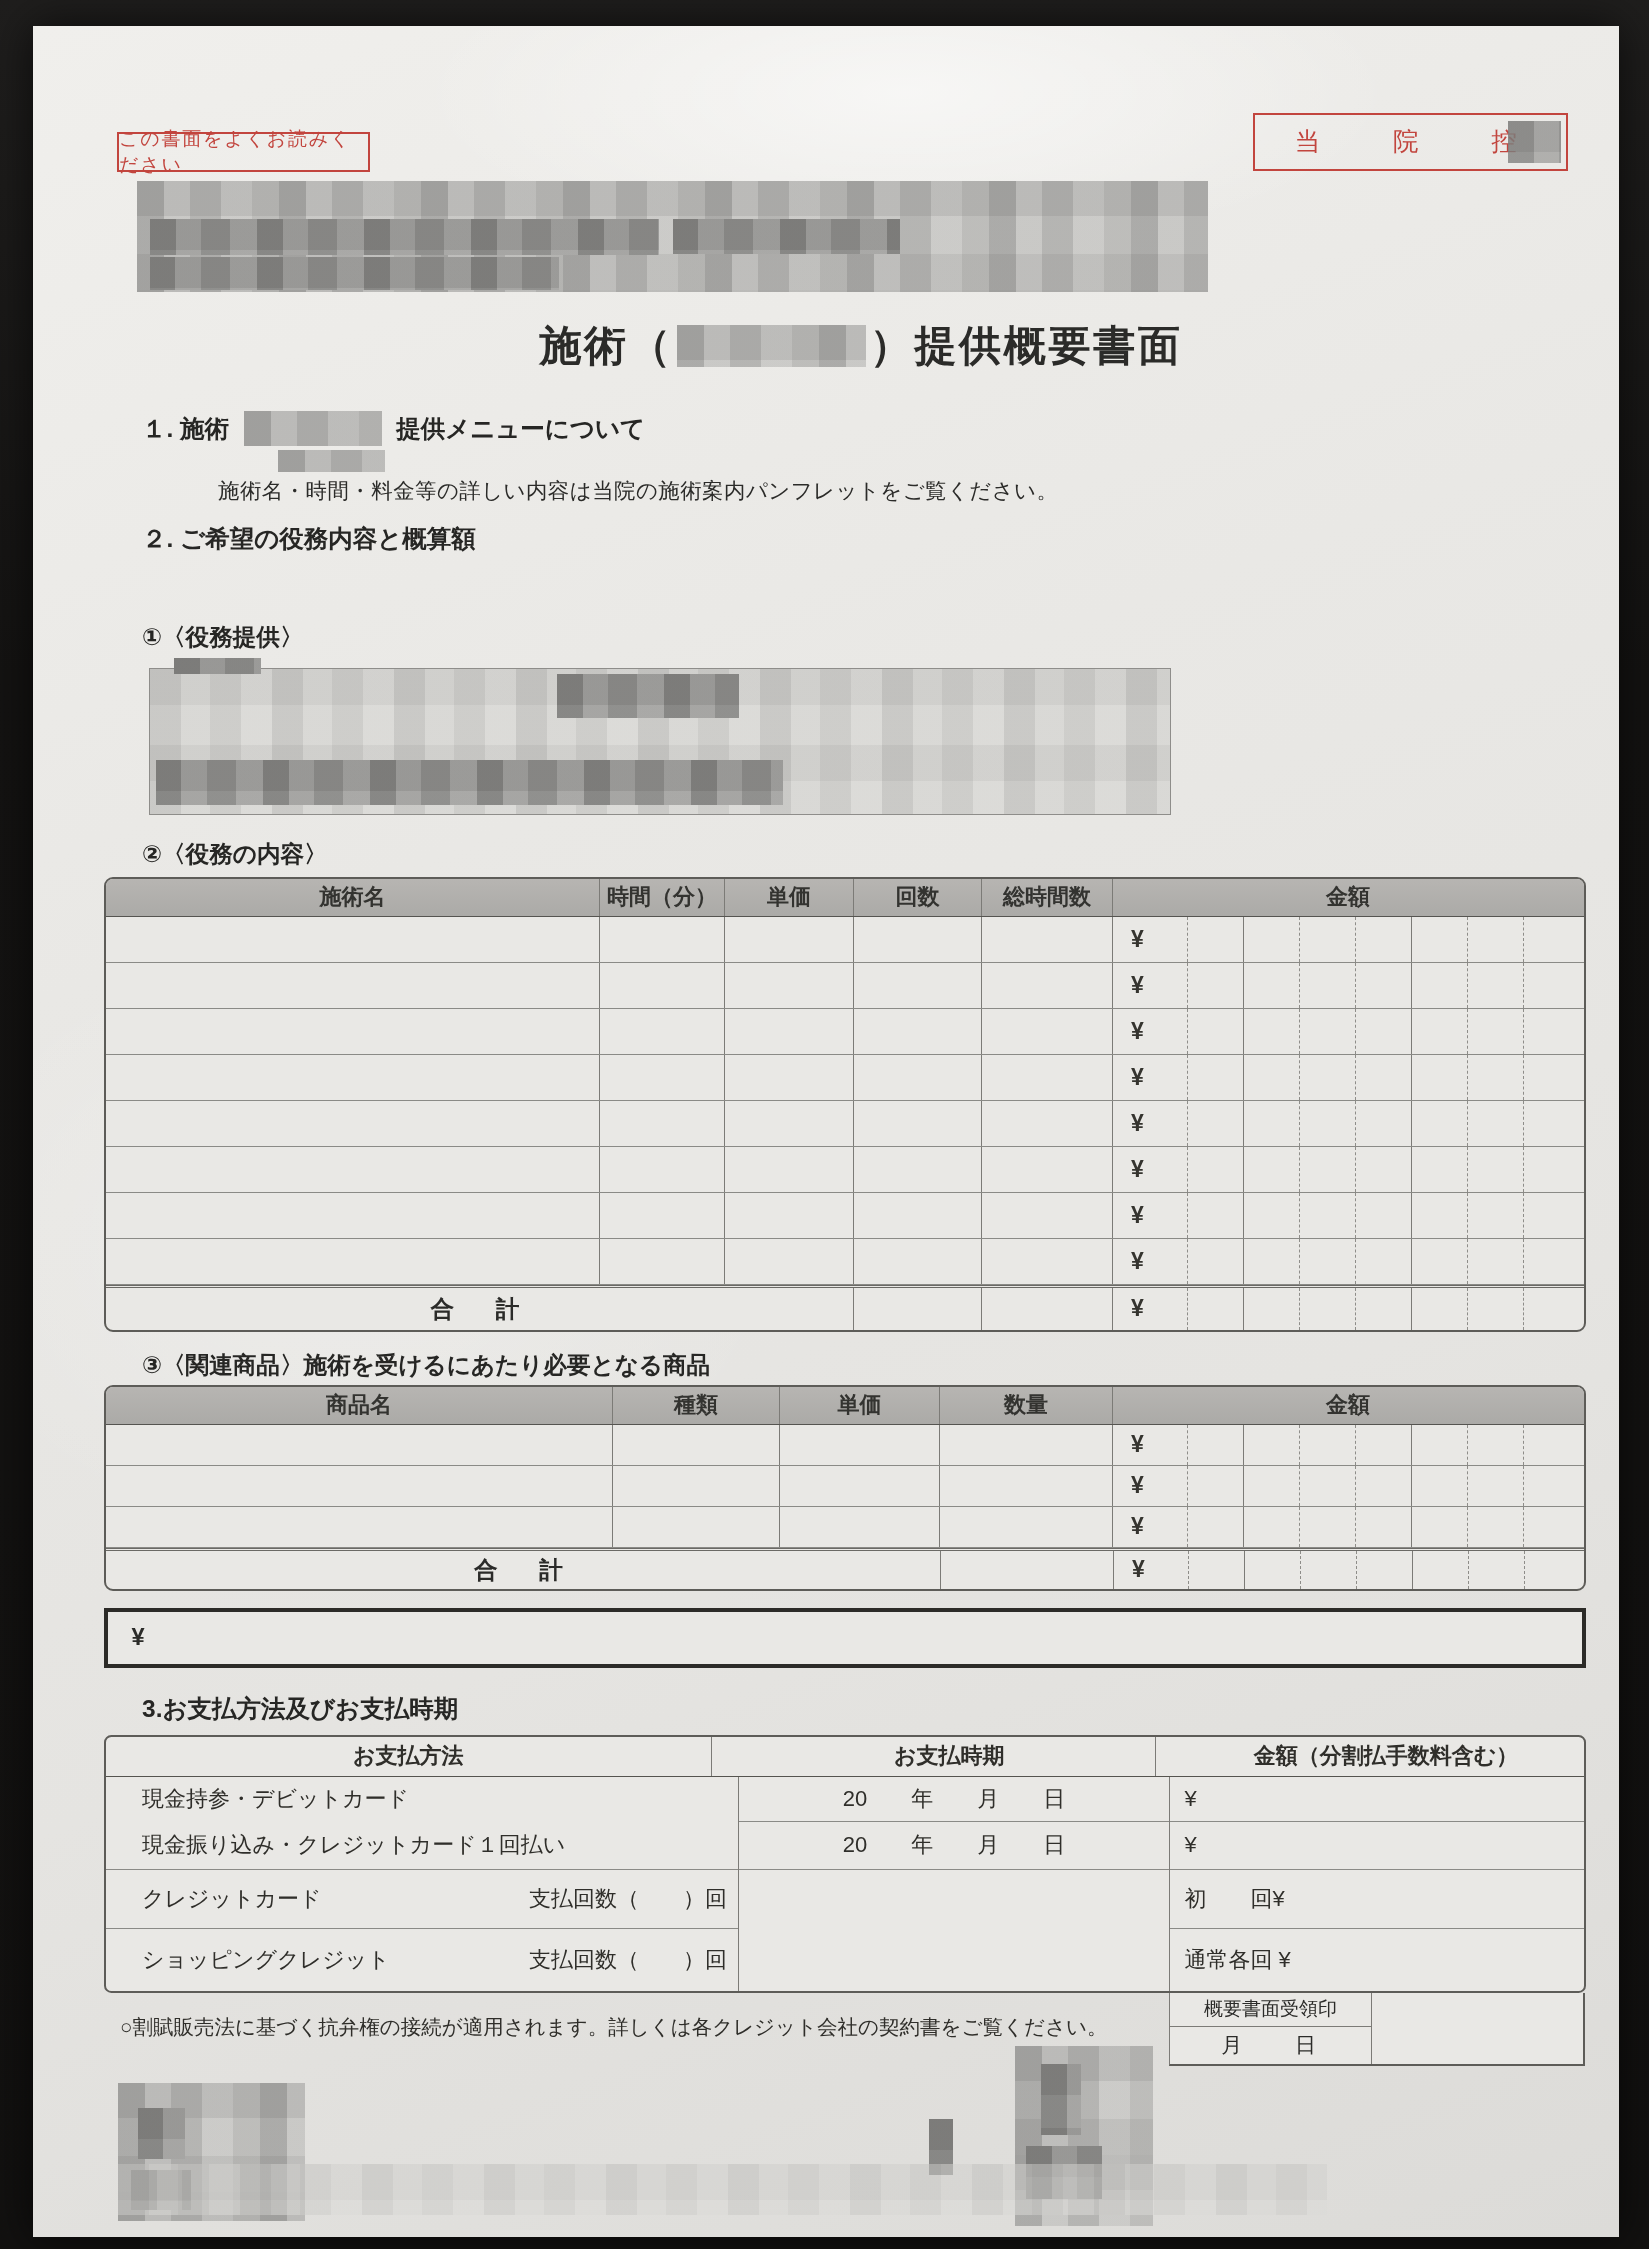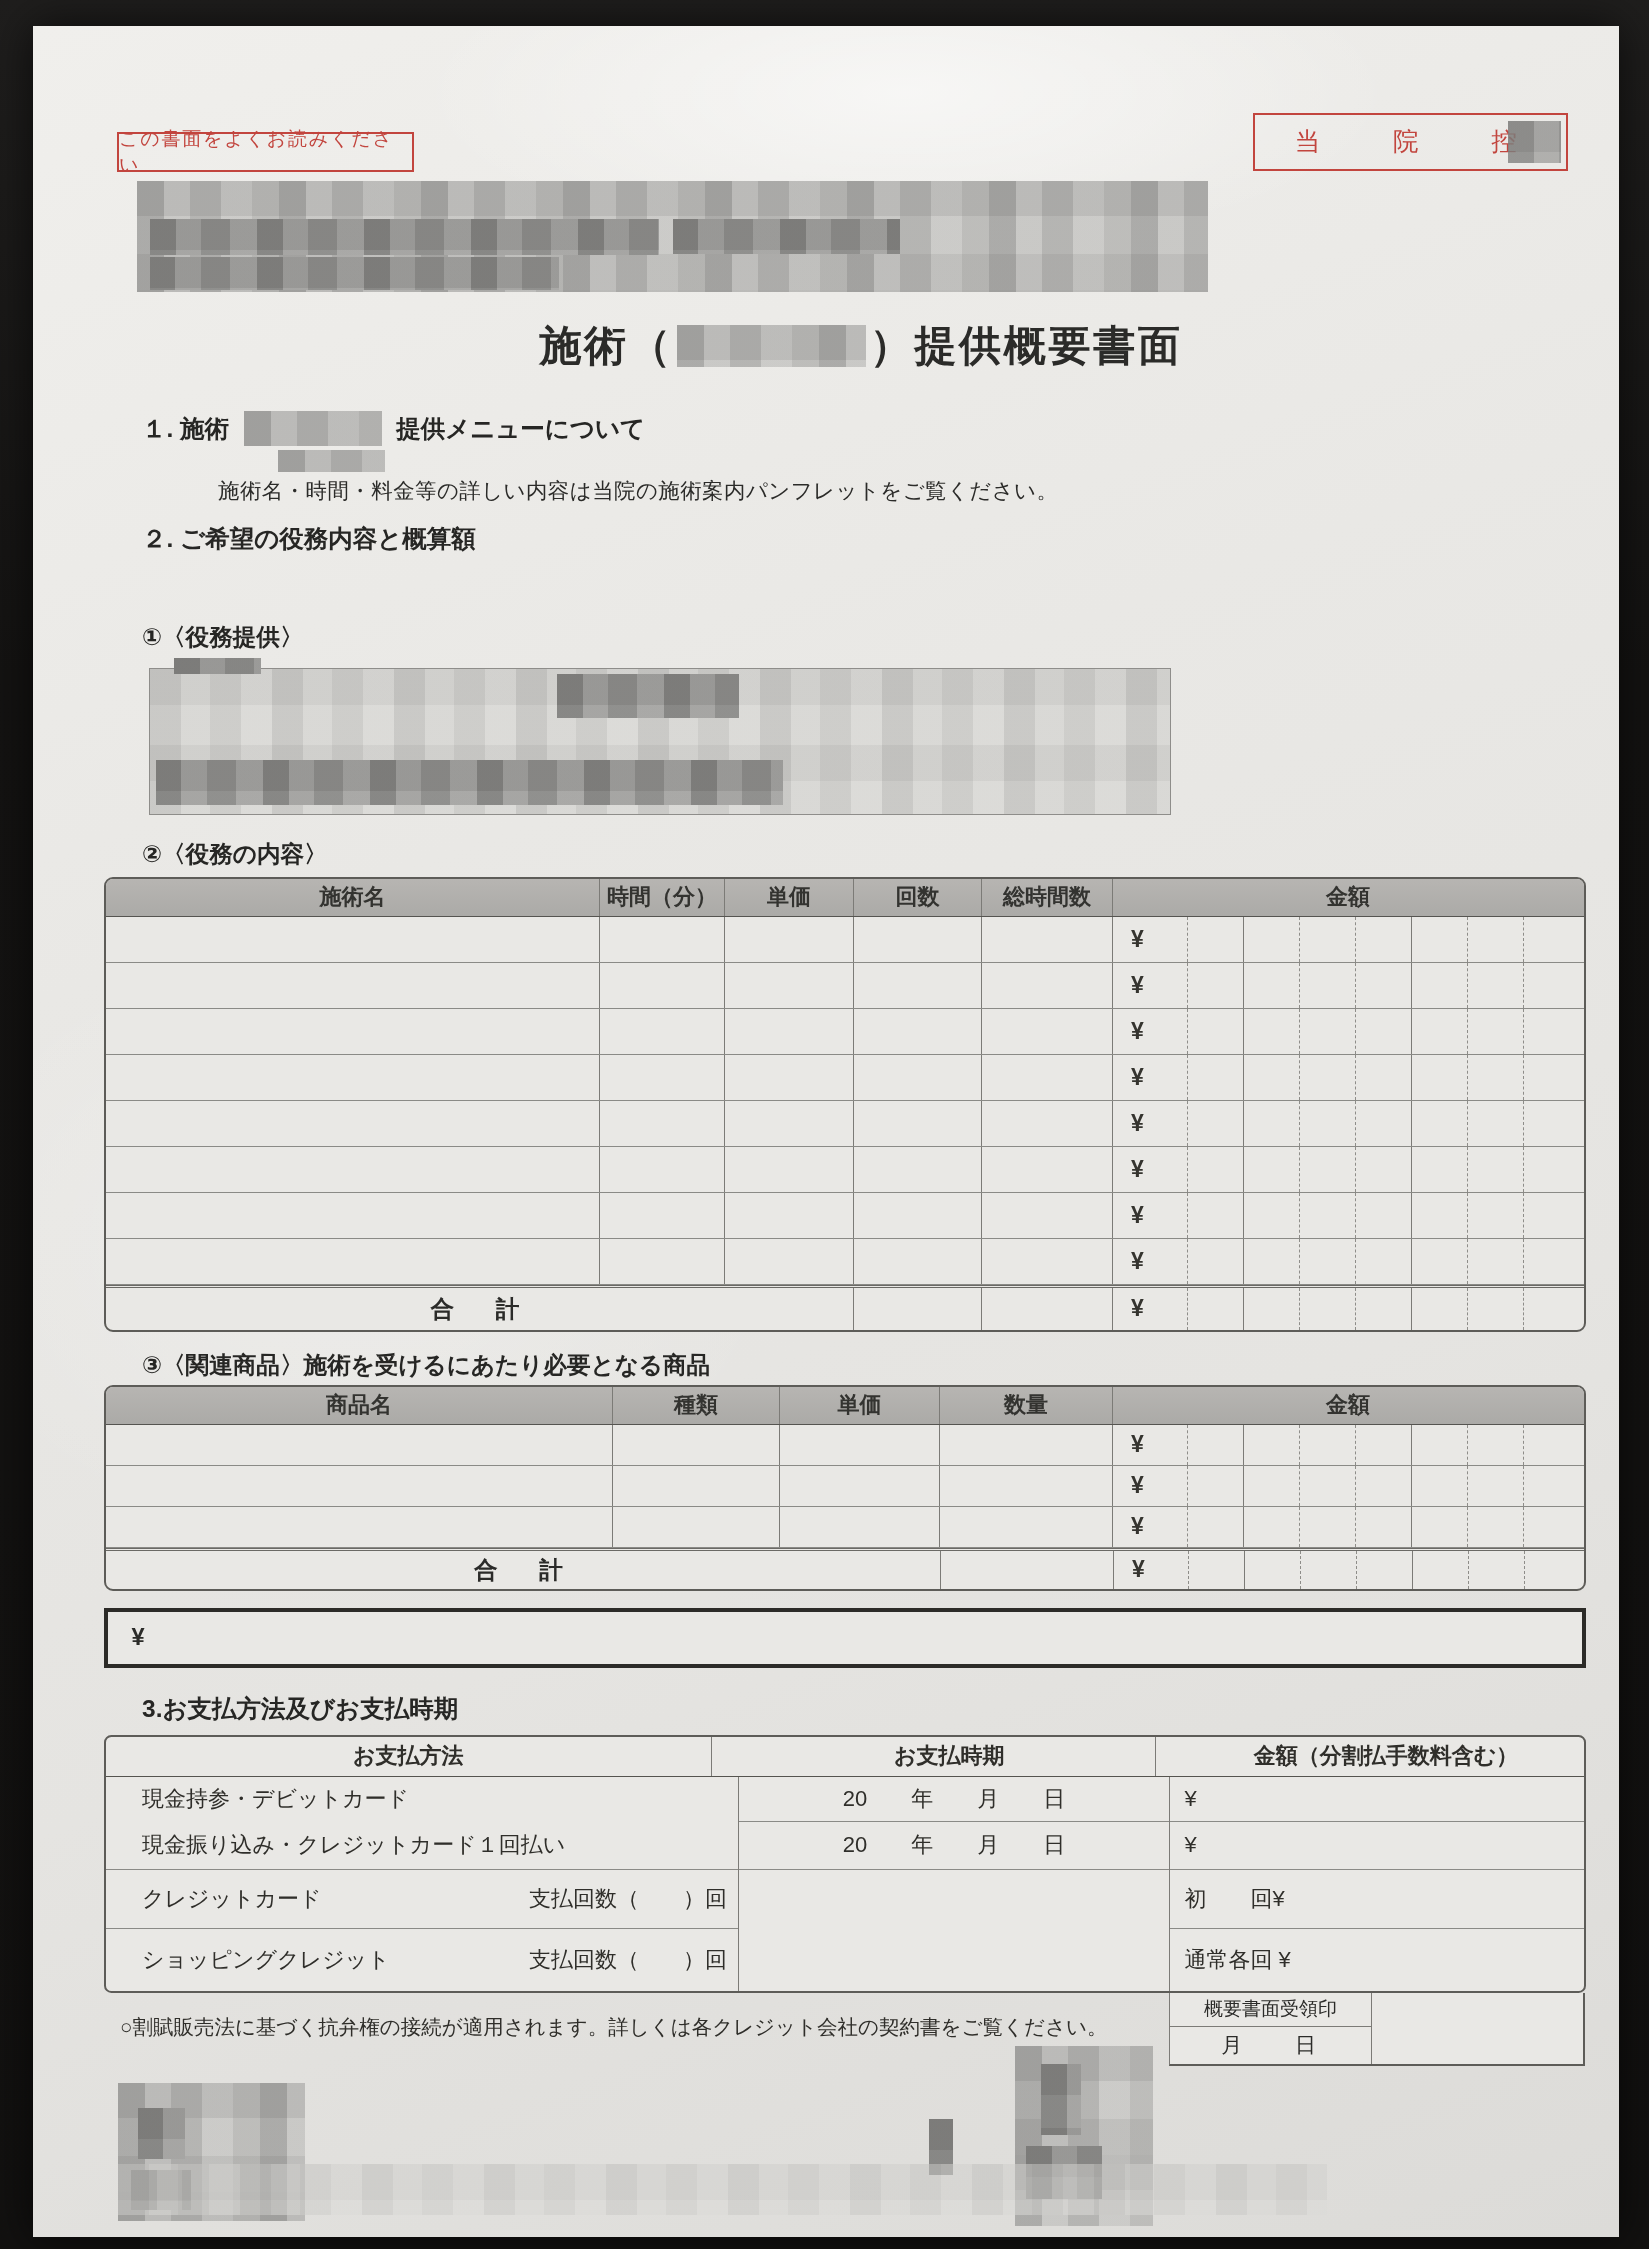--- a/index.html
+++ b/index.html
@@ -27,21 +27,21 @@
         rgba(120,120,118,.5) 51px 80px, rgba(170,170,168,.3) 80px 107px),
       repeating-linear-gradient(180deg, rgba(110,110,108,.35) 0 31px, rgba(170,170,168,.3) 31px 64px); }
   .mosaic-light { background-color:#dddcd9;
     background-image:
       repeating-linear-gradient(90deg, rgba(150,150,148,.25) 0 31px, rgba(210,210,207,.25) 31px 60px,
         rgba(175,175,172,.3) 60px 91px, rgba(220,220,217,.2) 91px 122px),
       repeating-linear-gradient(180deg, rgba(160,160,158,.22) 0 36px, rgba(215,215,212,.22) 36px 76px); }
 
   
   .stamp { border:2.7px solid #c2453e; color:#c2453e; display:flex; align-items:center; justify-content:center; }
-  #notice-stamp { left:84px; top:106px; width:297px; height:40px; font-size:19px; letter-spacing:1.8px; }
+  #notice-stamp { left:84px; top:106px; width:253px; height:40px; font-size:19px; letter-spacing:1.8px; }
   #copy-stamp   { left:1220px; top:87px; width:315px; height:58px; font-size:25.5px; letter-spacing:23.6px;
                   padding-left:14px; font-weight:500; }
   #copy-stamp .patch { position:absolute; right:5.5px; top:6.4px; width:53px; height:42px; opacity:.85; }
 
   
   .h-bold { font-weight:700; color:#262624; }
   #doc-title { left:0; top:291px; width:100%; height:58px; text-align:center; font-size:42px;
                line-height:58px; font-weight:700; letter-spacing:2.7px; transform:translateX(35px); }
   #doc-title .inline-mosaic { display:inline-block; width:189px; height:42px; vertical-align:-7.3px; margin:0 3.6px; }
   #s1-heading { left:109px; top:385px; font-size:24.5px; }

